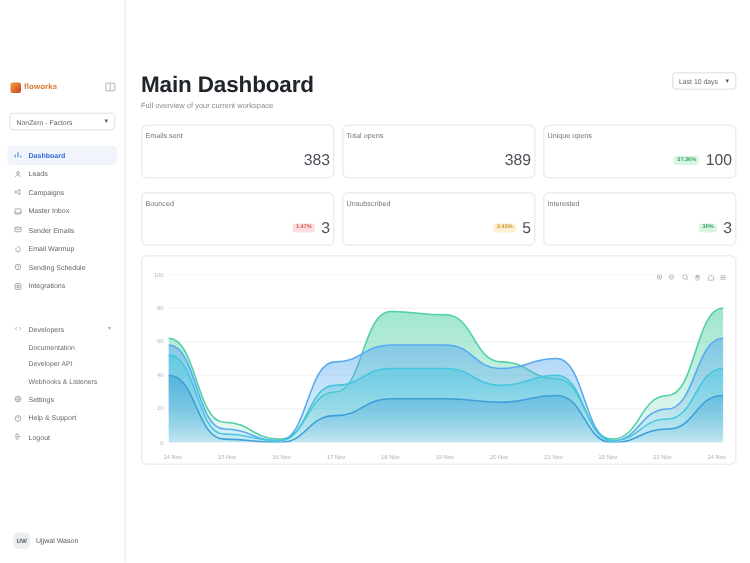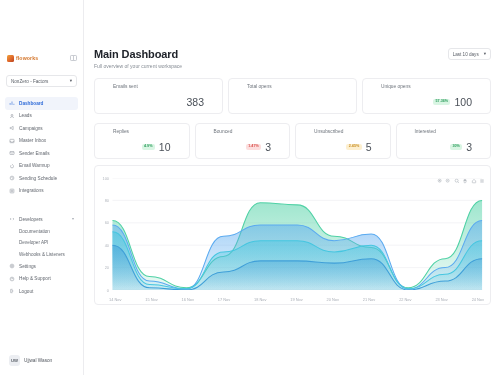--- a/index.html
+++ b/index.html
@@ -75,32 +75,32 @@
   .avatar {
     width: 11px; height: 11px; border-radius: 3px; background: #eceef2;
     color: #5d636b; font-size: 4.2px; font-weight: bold;
     display: flex; align-items: center; justify-content: center; flex: none;
   }
   .user-name { font-size: 4.7px; color: #51565e; white-space: nowrap; }
 
   
   .main { flex: 1; padding: 48px 9px 0 10px; background: #fff; position: relative; }
   .head-row { display: flex; justify-content: space-between; align-items: flex-start; }
-  .page-title { font-size: 11px; font-weight: bold; color: #20242b; letter-spacing: -.1px; }
+  .page-title { font-size: 15px; font-weight: bold; color: #20242b; letter-spacing: -.1px; }
   .page-sub { font-size: 5px; color: #878d95; margin-top: 2.5px; }
   .range-select {
     border: 1px solid #e6e7ea; border-radius: 3px; background: #fff;
     height: 12px; display: flex; align-items: center; gap: 5px; padding: 0 4px;
   }
   .range-select span { font-size: 4.6px; color: #5b6068; }
 
   .cards { display: flex; gap: 5px; margin-top: 9px; }
   .card {
     flex: 1; height: 36px; border: 1px solid #ededf0; border-radius: 4px;
-    background: #fff; padding: 5px 18px; display: flex; flex-direction: column;
+    background: #fff; padding: 5px 2px; display: flex; flex-direction: column;
     justify-content: space-between;
   }
   .card-label { font-size: 4.8px; color: #6e747c; }
   .card-bottom { display: flex; align-items: center; justify-content: flex-end; gap: 4px; }
   .badge {
     font-size: 3.7px; font-weight: bold; border-radius: 2px; padding: 1.2px 2.4px;
     line-height: 1;
   }
   .badge.green { background: #d9f5e3; color: #2f9e5f; }
   .badge.red { background: #fcdede; color: #d9534f; }
@@ -285,38 +285,34 @@
 
     <div class="cards">
       <div class="card">
         <div class="card-label">Emails sent</div>
         <div class="card-bottom">
           <div class="card-value">383</div>
         </div>
       </div>
       <div class="card">
         <div class="card-label">Total opens</div>
+        <div class="card-bottom">
+          <div class="card-value">389</div>
+        </div>
       </div>
       <div class="card">
         <div class="card-label">Unique opens</div>
         <div class="card-bottom">
           <div class="badge green">57.36%</div>
           <div class="card-value">100</div>
         </div>
       </div>
     </div>
 
     <div class="cards">
-      <div class="card">
-        <div class="card-label">Replies</div>
-        <div class="card-bottom">
-          <div class="badge green">4.9%</div>
-          <div class="card-value">10</div>
-        </div>
-      </div>
       <div class="card">
         <div class="card-label">Bounced</div>
         <div class="card-bottom">
           <div class="badge red">1.47%</div>
           <div class="card-value">3</div>
         </div>
       </div>
       <div class="card">
         <div class="card-label">Unsubscribed</div>
         <div class="card-bottom">

